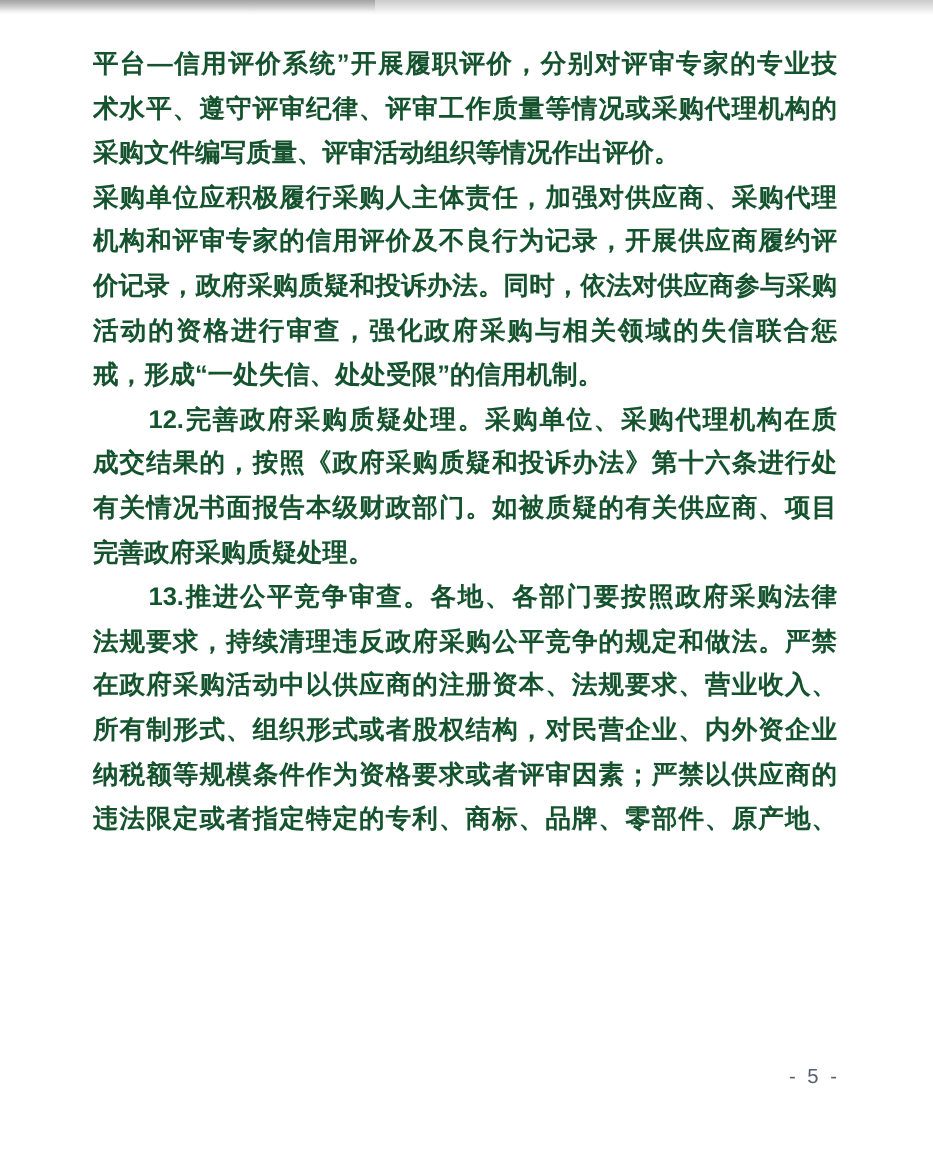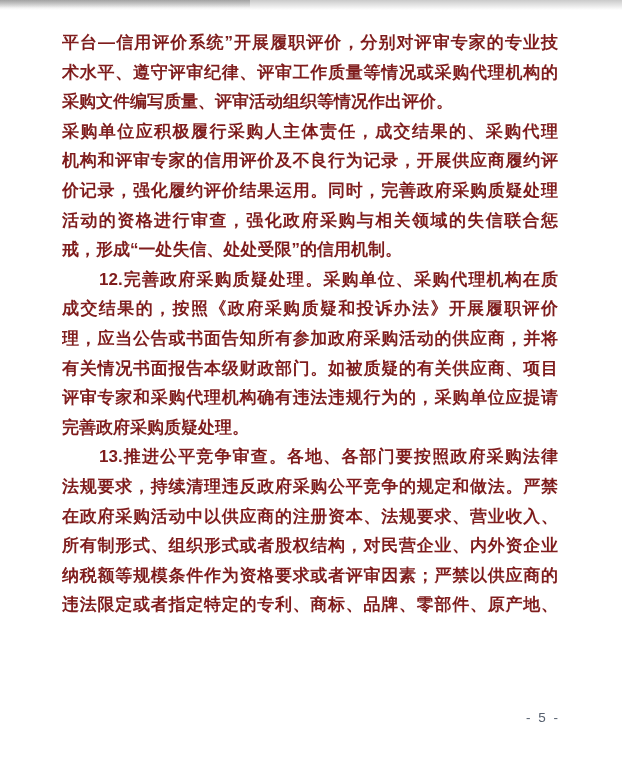--- a/index.html
+++ b/index.html
@@ -65,39 +65,37 @@
     font-weight: 400;
   }
 </style>
 </head>
 <body>
 
 <div class="page">
   <div class="scan-shadow-top"></div>
   <div class="scan-shadow-top-left"></div>
 
-  <div class="text-block" style="color: #7f1d1d;">
+  <div class="text-block" style="color: #14532d;">
       <div class="paragraph">
         <div class="line">平台—信用评价系统”开展履职评价，分别对评审专家的专业技</div>
         <div class="line">术水平、遵守评审纪律、评审工作质量等情况或采购代理机构的</div>
         <div class="line para-end">采购文件编写质量、评审活动组织等情况作出评价。</div>
       </div>
       <div class="paragraph">
-        <div class="line">采购单位应积极履行采购人主体责任，成交结果的、采购代理</div>
+        <div class="line">采购单位应积极履行采购人主体责任，加强对供应商、采购代理</div>
         <div class="line">机构和评审专家的信用评价及不良行为记录，开展供应商履约评</div>
-        <div class="line">价记录，强化履约评价结果运用。同时，完善政府采购质疑处理</div>
+        <div class="line">价记录，政府采购质疑和投诉办法。同时，依法对供应商参与采购</div>
         <div class="line">活动的资格进行审查，强化政府采购与相关领域的失信联合惩</div>
         <div class="line para-end">戒，形成“一处失信、处处受限”的信用机制。</div>
       </div>
       <div class="paragraph">
         <div class="line indent">12.完善政府采购质疑处理。采购单位、采购代理机构在质</div>
-        <div class="line">成交结果的，按照《政府采购质疑和投诉办法》开展履职评价</div>
-        <div class="line">理，应当公告或书面告知所有参加政府采购活动的供应商，并将</div>
+        <div class="line">成交结果的，按照《政府采购质疑和投诉办法》第十六条进行处</div>
         <div class="line">有关情况书面报告本级财政部门。如被质疑的有关供应商、项目</div>
-        <div class="line">评审专家和采购代理机构确有违法违规行为的，采购单位应提请</div>
         <div class="line para-end">完善政府采购质疑处理。</div>
       </div>
       <div class="paragraph">
         <div class="line indent">13.推进公平竞争审查。各地、各部门要按照政府采购法律</div>
         <div class="line">法规要求，持续清理违反政府采购公平竞争的规定和做法。严禁</div>
         <div class="line">在政府采购活动中以供应商的注册资本、法规要求、营业收入、</div>
         <div class="line">所有制形式、组织形式或者股权结构，对民营企业、内外资企业</div>
         <div class="line">纳税额等规模条件作为资格要求或者评审因素；严禁以供应商的</div>
         <div class="line">违法限定或者指定特定的专利、商标、品牌、零部件、原产地、</div>
       </div>

